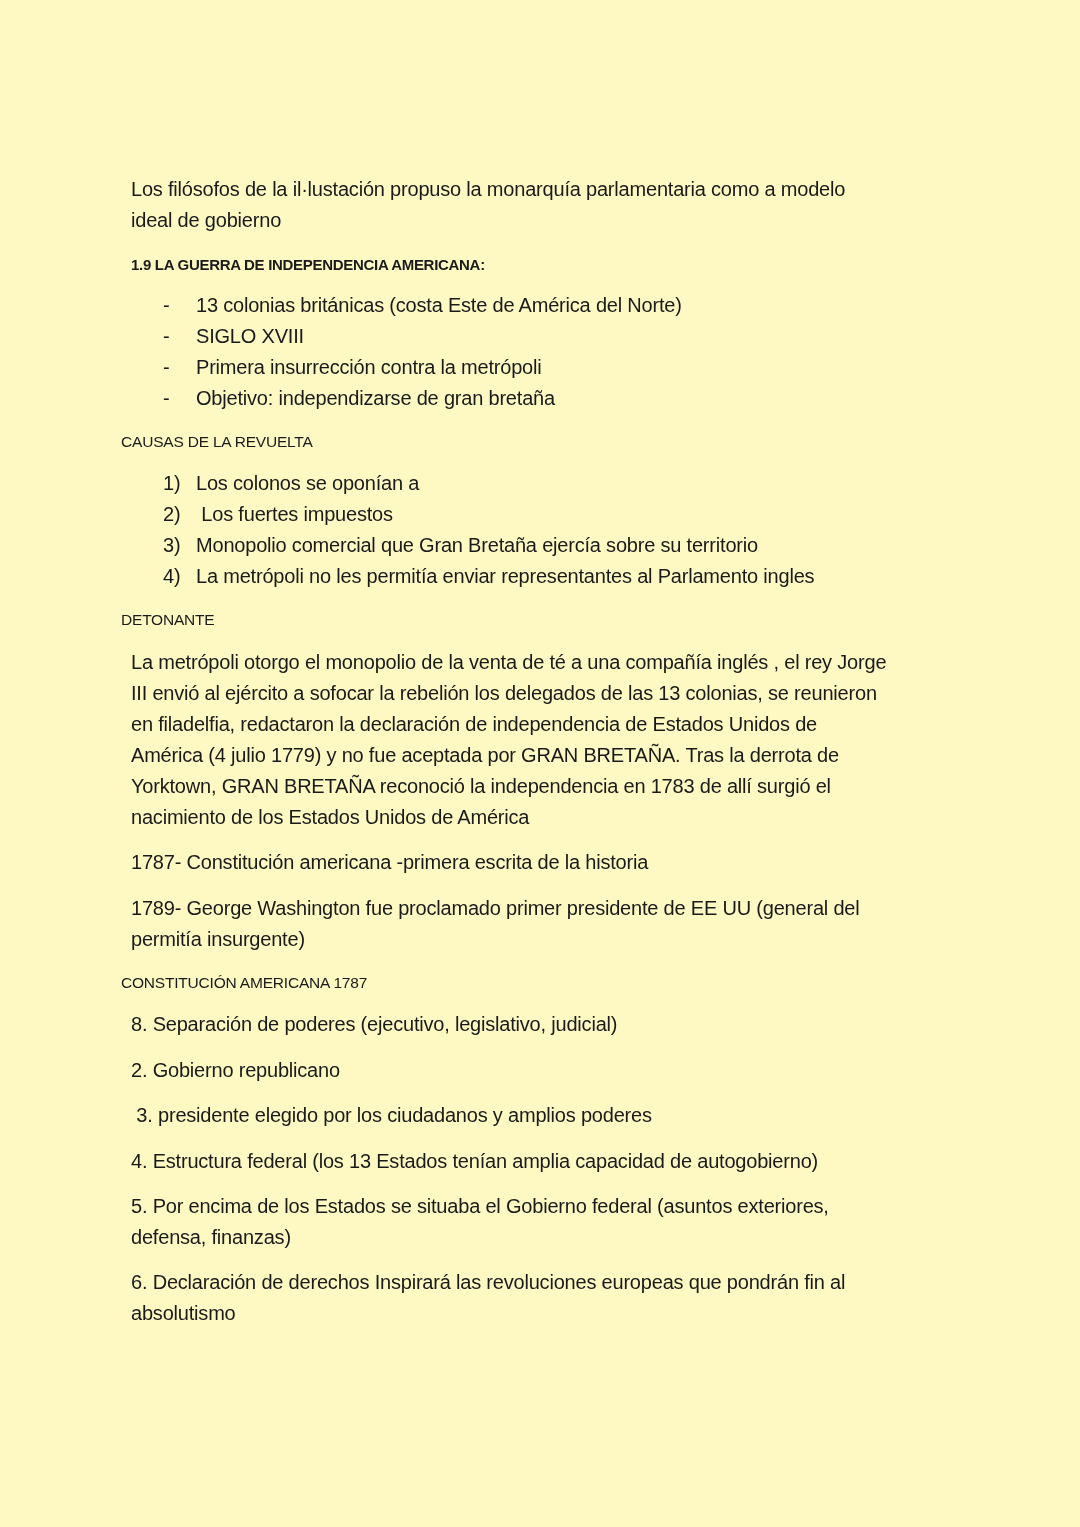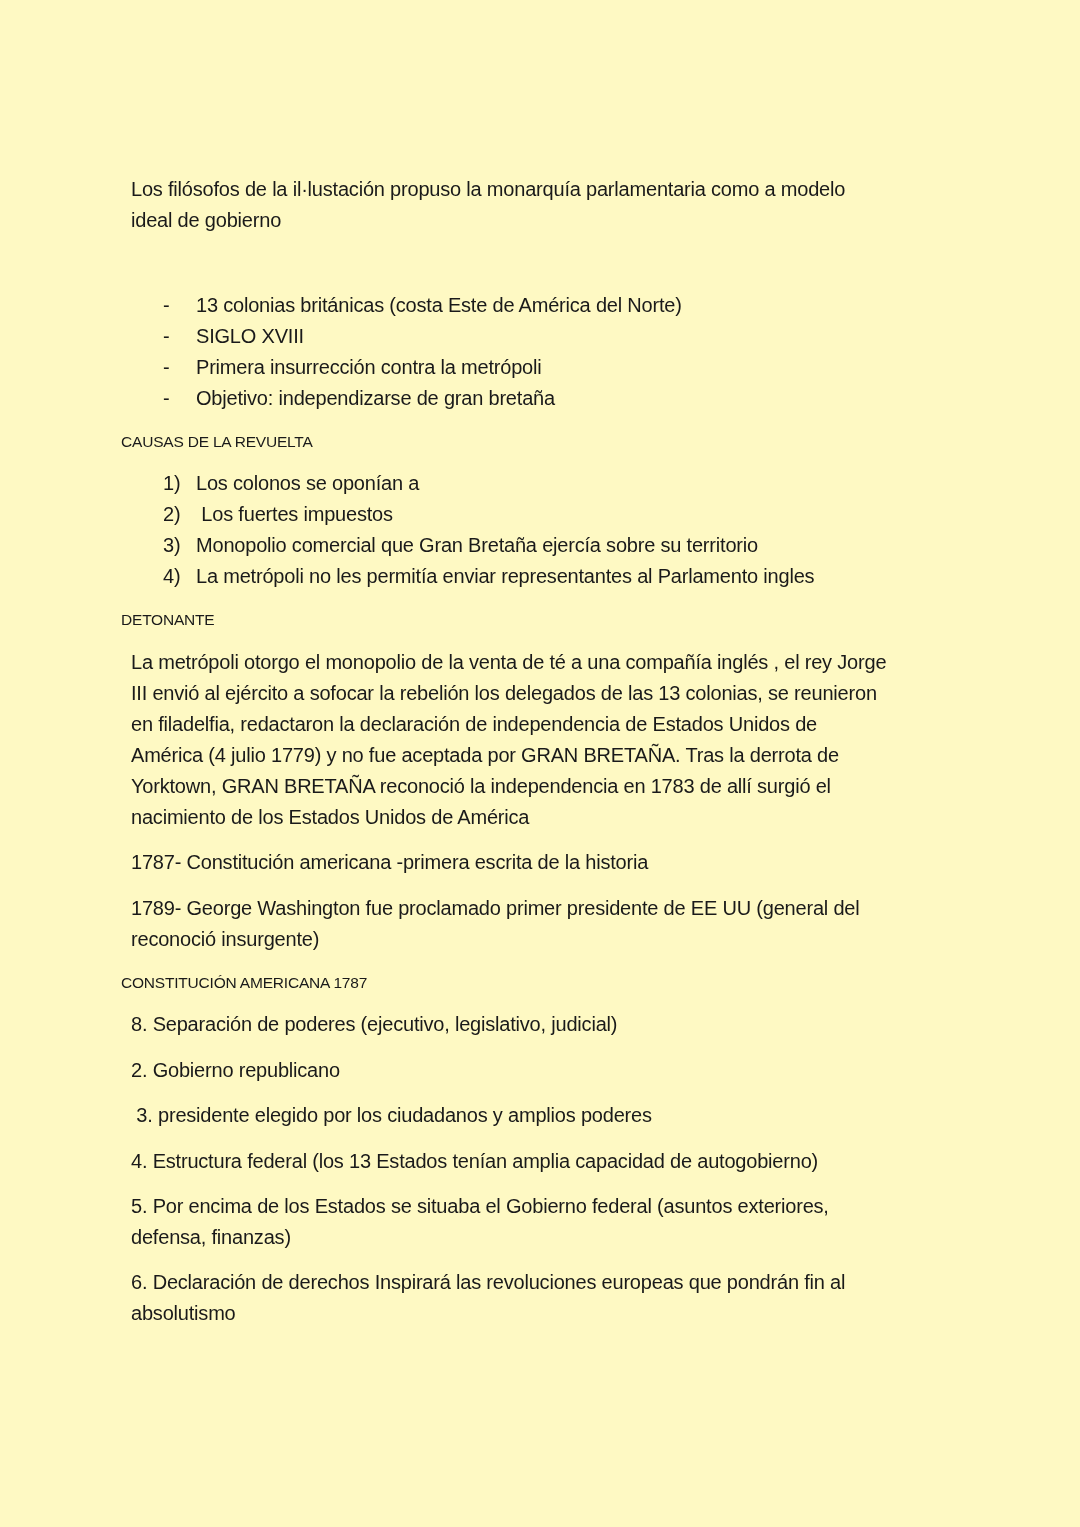--- a/index.html
+++ b/index.html
@@ -72,20 +72,21 @@
 </head>
 <body>
 
 <div class="page">
 
   <div>
     <div class="line" style="top:174px;">Los filósofos de la il·lustación propuso la monarquía parlamentaria como a modelo</div>
     <div class="line" style="top:205px;">ideal de gobierno</div>
   </div>
 
+  <div class="bold-heading" style="top:255px;">1.9 LA GUERRA DE INDEPENDENCIA AMERICANA:</div>
 
   <div>
     <div class="list-item" style="top:290px;">
       <span class="marker">-</span><span>13 colonias británicas (costa Este de América del Norte)</span>
     </div>
     <div class="list-item" style="top:321px;">
       <span class="marker">-</span><span>SIGLO XVIII</span>
     </div>
     <div class="list-item" style="top:352px;">
       <span class="marker">-</span><span>Primera insurrección contra la metrópoli</span>
@@ -121,21 +122,21 @@
     <div class="line" style="top:740px;">América (4 julio 1779) y no fue aceptada por GRAN BRETAÑA. Tras la derrota de</div>
     <div class="line" style="top:771px;">Yorktown, GRAN BRETAÑA reconoció la independencia en 1783 de allí surgió el</div>
     <div class="line" style="top:802px;">nacimiento de los Estados Unidos de América</div>
   </div>
 
   <div>
     <div class="line" style="top:847px;">1787- Constitución americana -primera escrita de la historia</div>
   </div>
   <div>
     <div class="line" style="top:893px;">1789- George Washington fue proclamado primer presidente de EE UU (general del</div>
-    <div class="line" style="top:924px;">reconoció insurgente)</div>
+    <div class="line" style="top:924px;">permitía insurgente)</div>
   </div>
 
   <div class="small-caps-heading" style="top:973px;">CONSTITUCIÓN AMERICANA 1787</div>
 
   <div>
     <div class="line" style="top:1009px;">8. Separación de poderes (ejecutivo, legislativo, judicial)</div>
   </div>
   <div>
     <div class="line" style="top:1055px;">2. Gobierno republicano</div>
   </div>

